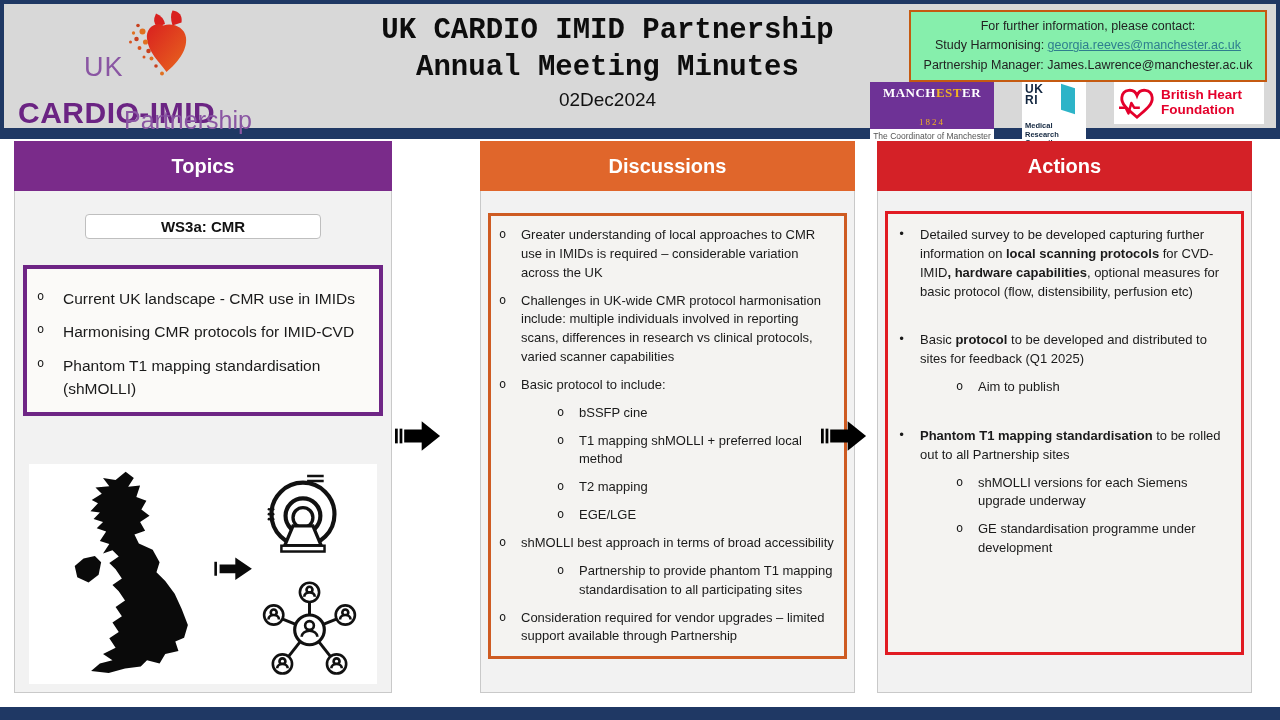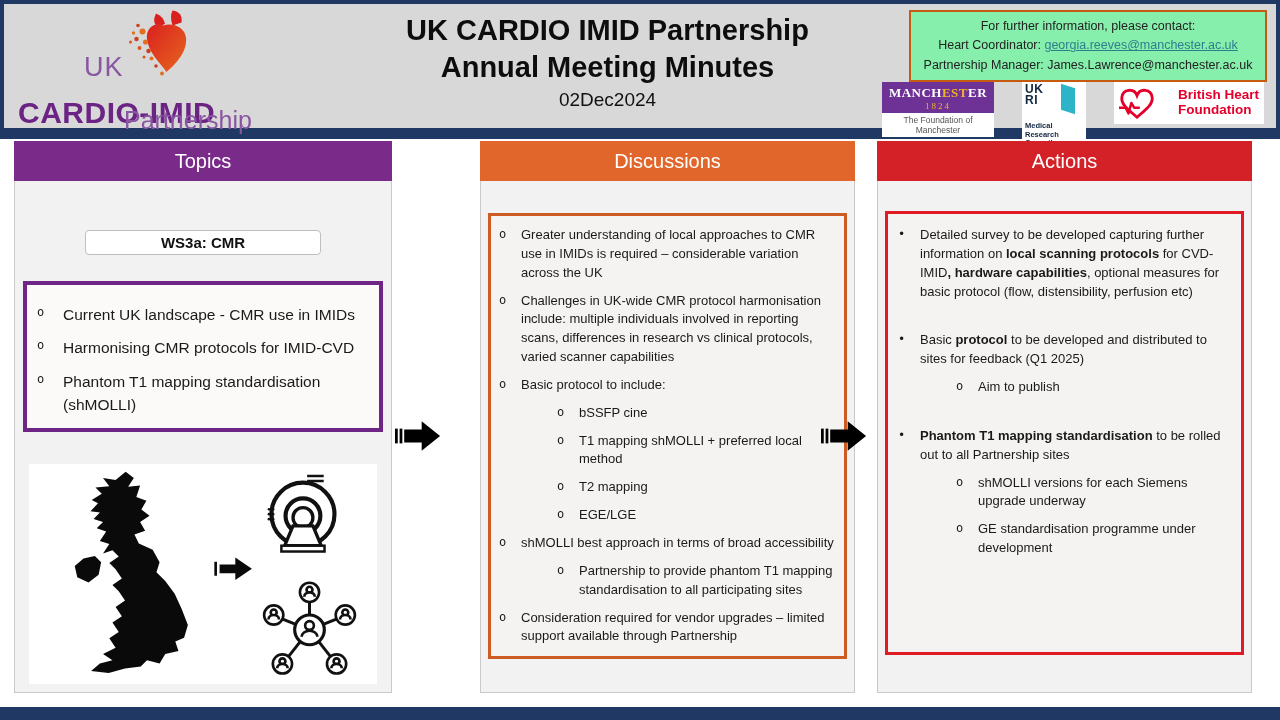--- a/index.html
+++ b/index.html
@@ -15,61 +15,61 @@
 
   
   .brand{position:absolute;left:12px;top:4px;width:320px;height:120px;}
   .brand-heart{position:absolute;left:108px;top:2px;}
   .brand-uk{position:absolute;left:72px;top:48px;font-size:27px;color:#8a56a3;letter-spacing:1px;}
   .brand-main{position:absolute;left:6px;top:92px;font-size:30px;font-weight:bold;color:#6b2483;letter-spacing:.5px;}
   .brand-sub{position:absolute;left:112px;top:102px;font-size:25px;color:#8a56a3;}
 
   
   .title-block{position:absolute;left:335px;top:12px;width:545px;text-align:center;}
-  .title-line{font-size:29px;font-weight:bold;color:#0d0d0d;line-height:1.28;}
+  .title-line{font-size:29px;font-weight:bold;color:#0d0d0d;line-height:1.28;font-family:Liberation Mono, monospace;}
   .title-date{font-size:19px;color:#111;margin-top:3px;}
 
   
   .contact-box{position:absolute;right:13px;top:10px;width:358px;box-sizing:border-box;
     background:#86efac;border:2px solid #c55a11;padding:5px 6px;text-align:center;
     font-size:12.5px;line-height:1.55;color:#222;}
   .contact-box a{color:#2e7e8e;text-decoration:underline;}
 
   
   .logos-row{position:absolute;top:82px;right:16px;display:flex;gap:28px;align-items:flex-start;}
   .logo-card{background:#ffffff;}
-  .uom{width:112px;}
+  .uom{width:124px;}
   .uom-box{background:#6e3296;color:#fff;text-align:center;padding:3px 0 2px;
     font-family:"Liberation Serif",serif;font-size:13px;font-weight:bold;letter-spacing:.5px;}
   .uom-box .gold{color:#f0b323;}
-  .uom-year{display:block;font-size:9px;color:#f0b323;font-weight:normal;letter-spacing:2px;}
+  .uom-year{display:block;font-size:9px;color:#f0b323;font-weight:normal;letter-spacing:2px;margin-top:16px;}
   .uom-sub{font-size:8.5px;color:#555;text-align:center;padding:2px 0;background:#fff;}
   .mrc{width:58px;padding:2px 3px;}
   .mrc-mark{position:relative;height:30px;}
   .mrc-ukri{font-weight:bold;font-size:12px;line-height:.95;color:#12263f;letter-spacing:.5px;}
   .mrc-sq{position:absolute;left:26px;top:0;width:13px;height:13px;background:#2db4c8;z-index:-1;}
   .mrc-par{position:absolute;left:36px;top:2px;width:14px;height:26px;background:#2db4c8;transform:skewY(18deg);}
   .mrc-sub{font-size:7.5px;font-weight:bold;color:#12263f;line-height:1.15;margin-top:8px;}
-  .bhf{width:142px;display:flex;align-items:center;gap:22px;padding:3px 4px;}
+  .bhf{width:142px;display:flex;align-items:center;gap:5px;padding:3px 4px;}
   .bhf-text{color:#e4002b;font-weight:bold;font-size:13.5px;line-height:1.1;}
 
   
   .panel{position:absolute;top:141px;height:552px;background:#f2f2f2;
     border:1px solid #c9c9c9;box-sizing:border-box;}
   #panel-topics{left:14px;width:378px;}
   #panel-discussions{left:443px;width:375px;margin-left:37px;}
   #panel-actions{left:877px;width:375px;}
-  .panel-header{position:absolute;top:-1px;left:-1px;right:-1px;height:40px;color:#fff;
-    font-size:20px;display:flex;align-items:center;justify-content:center;}
+  .panel-header{position:absolute;top:-1px;left:-1px;right:-1px;height:50px;color:#fff;
+    font-size:20px;display:flex;align-items:center;justify-content:center;font-weight:bold;}
   #panel-topics .panel-header{background:#7a2b8a;}
   #panel-discussions .panel-header{background:#e0662b;}
   #panel-actions .panel-header{background:#d42127;}
   .panel-body{position:absolute;top:32px;left:0;right:0;bottom:0;}
 
-  .ws-box{width:234px;margin:56px auto 0;background:#ffffff;border:1px solid #bfbfbf;
+  .ws-box{width:234px;margin:40px auto 0;background:#ffffff;border:1px solid #bfbfbf;
     border-radius:4px;text-align:center;font-weight:bold;font-size:15px;padding:3px 0;color:#111;}
 
   .purple-box{margin:26px 8px 0;border:4px solid #6e2585;background:#fbfaf8;padding:8px 8px 12px 6px;}
   .image-box{position:absolute;left:14px;right:14px;top:290px;bottom:8px;background:#ffffff;}
 
   .orange-box{margin:39px 7px 0;border:3px solid #ce5b22;background:#f4f3f1;
     padding:10px 6px 10px 8px;min-height:444px;box-sizing:border-box;}
   .red-box{margin:37px 7px 0;border:3px solid #e11b23;background:#f4f3f1;
     padding:12px 8px 12px 10px;min-height:444px;box-sizing:border-box;}
 
@@ -124,31 +124,31 @@
 </div>
 
 <div class="title-block">
   <div class="title-line">UK CARDIO IMID Partnership</div>
   <div class="title-line">Annual Meeting Minutes</div>
   <div class="title-date">02Dec2024</div>
 </div>
 
 <div class="contact-box">
   <div>For further information, please contact:</div>
-  <div><span>Heart Coordinator: </span><a href="#">georgia.reeves@manchester.ac.uk</a></div>
+  <div><span>Study Harmonising: </span><a href="#">georgia.reeves@manchester.ac.uk</a></div>
   <div>Partnership Manager: James.Lawrence@manchester.ac.uk</div>
 </div>
 
 <div class="logos-row">
   <div class="logo-card uom">
     <div class="uom-box">
       <span>MANCH</span><span class="gold">EST</span><span>ER</span>
       <span class="uom-year">1824</span>
     </div>
-    <div class="uom-sub">The Foundation of Manchester</div>
+    <div class="uom-sub">The Coordinator of Manchester</div>
   </div>
   <div class="logo-card mrc">
     <div class="mrc-mark">
       <div class="mrc-sq"></div>
       <div class="mrc-par"></div>
       <div class="mrc-ukri"><span>UK</span><br><span>RI</span></div>
     </div>
     <div class="mrc-sub">
       <div>Medical</div>
       <div>Research</div>

